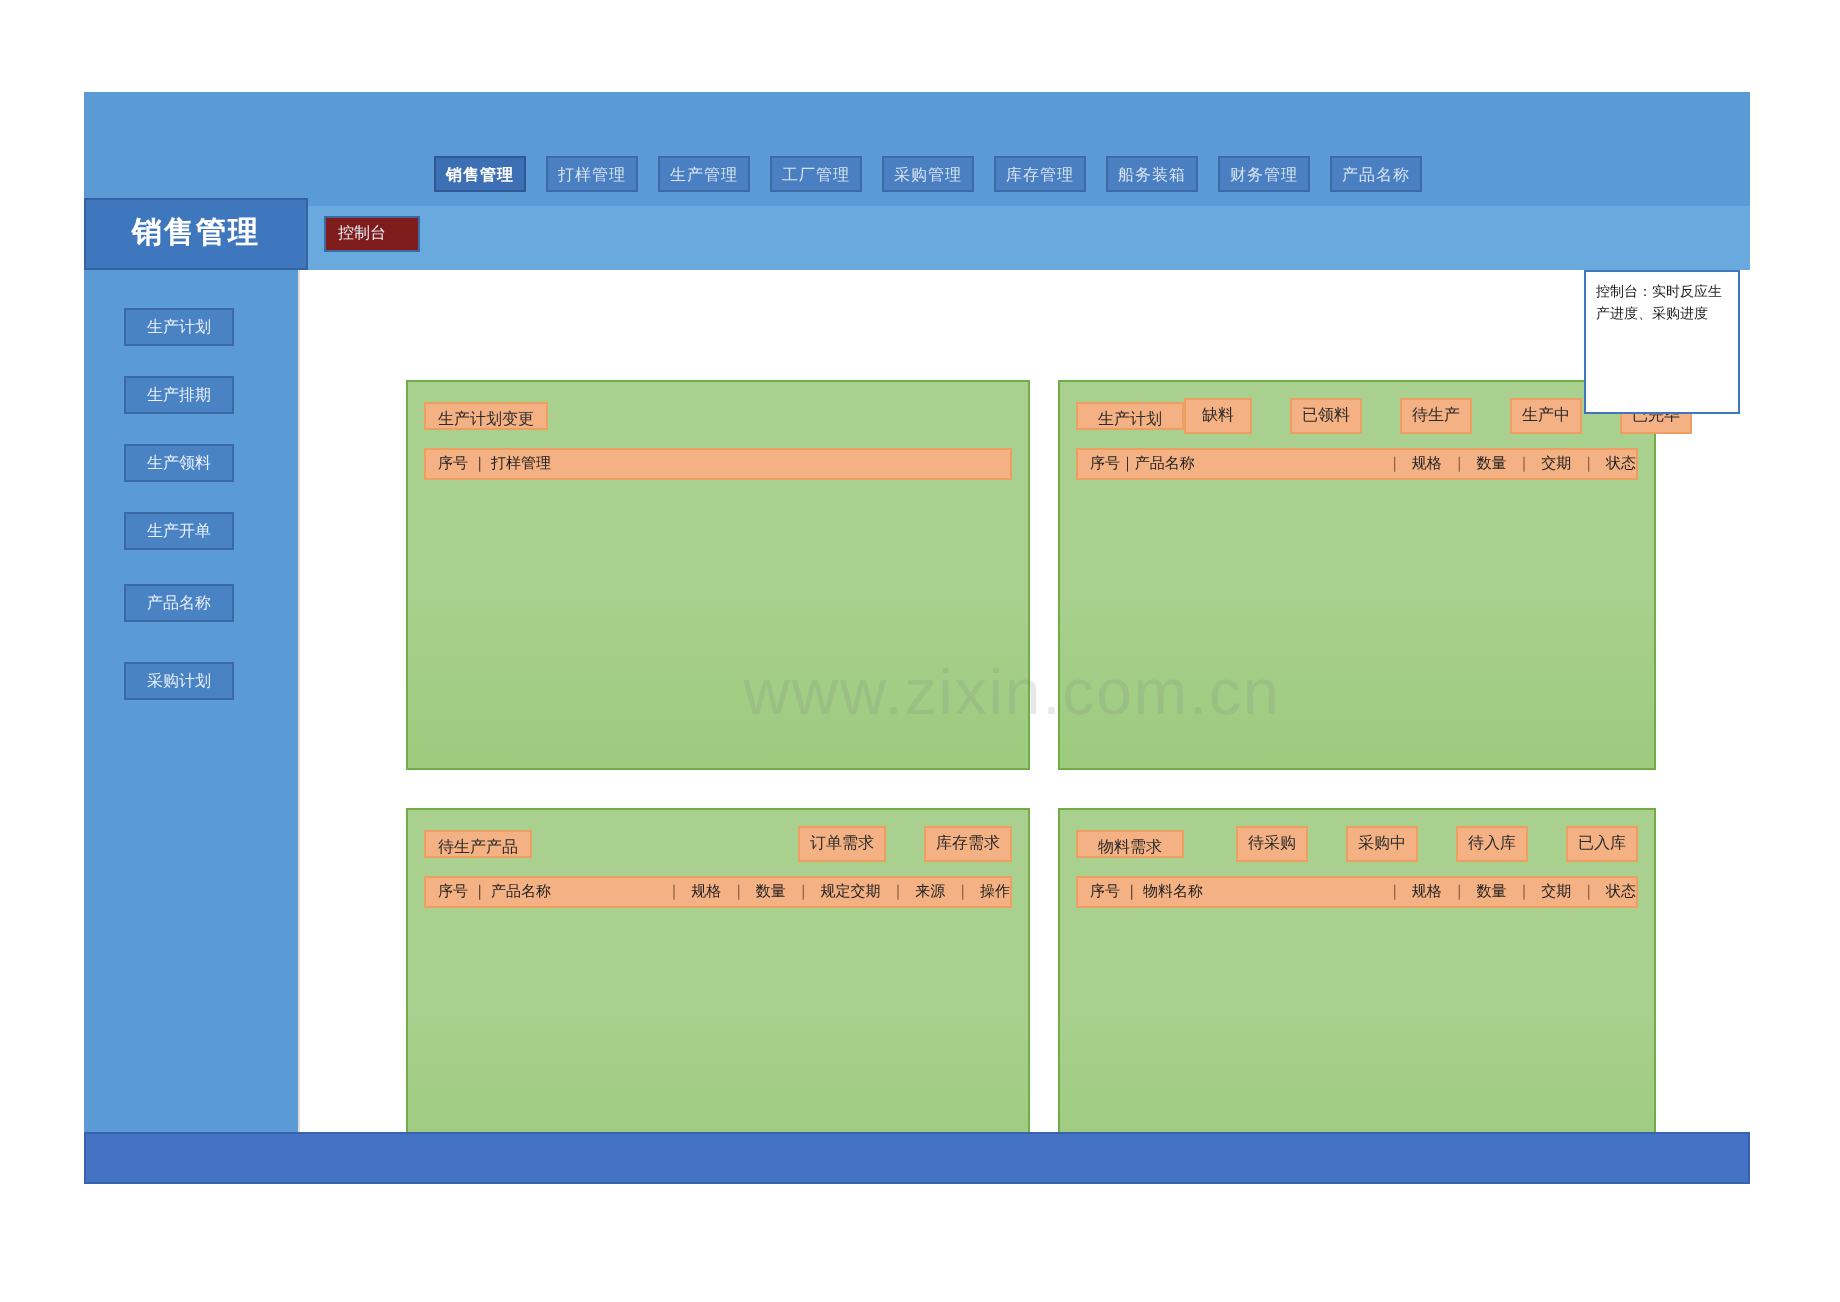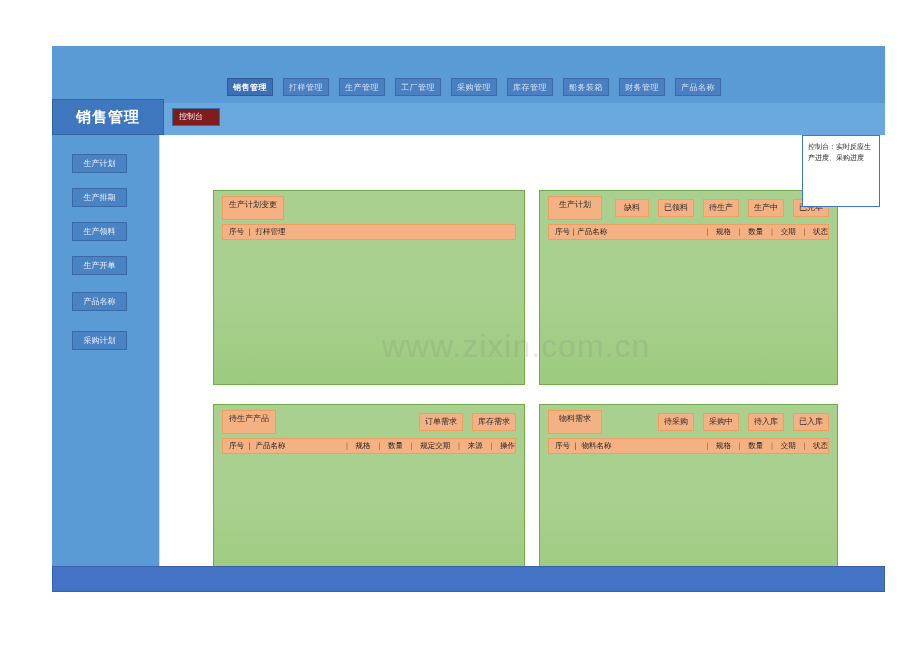--- a/index.html
+++ b/index.html
@@ -11,21 +11,21 @@
     width: 920px;
     height: 651px;
     font-family: "Liberation Sans", "DejaVu Sans", sans-serif;
     overflow: hidden;
     position: relative;
   }
 
   
   #app-window {
     position: absolute;
-    left: 52px;
+    left: 42px;
     top: 46px;
     width: 833px;
     height: 546px;
   }
 
   
   #top-band {
     position: absolute;
     left: 0;
     top: 0;
@@ -192,37 +192,37 @@
     box-sizing: border-box;
   }
   .panel-head {
     position: relative;
     height: 18px;
     margin: 8px 8px 0 8px;
     display: flex;
     align-items: center;
   }
   .panel-title {
-    height: 24px;
+    height: 14px;
     min-width: 54px;
     background: #f4b183;
     border: 1px solid #ed9e61;
     box-sizing: border-box;
     color: #2b2b2b;
     font-size: 8px;
     line-height: 16px;
     text-align: center;
     padding: 0 6px;
     white-space: nowrap;
   }
   .filter-group {
     margin-left: auto;
     display: flex;
     align-items: center;
-    gap: 9px;
+    gap: 19px;
   }
   .filter-btn {
     height: 18px;
     min-width: 34px;
     background: #f4b183;
     border: 1px solid #ed9e61;
     box-sizing: border-box;
     color: #2b2b2b;
     font-size: 8px;
     line-height: 16px;

